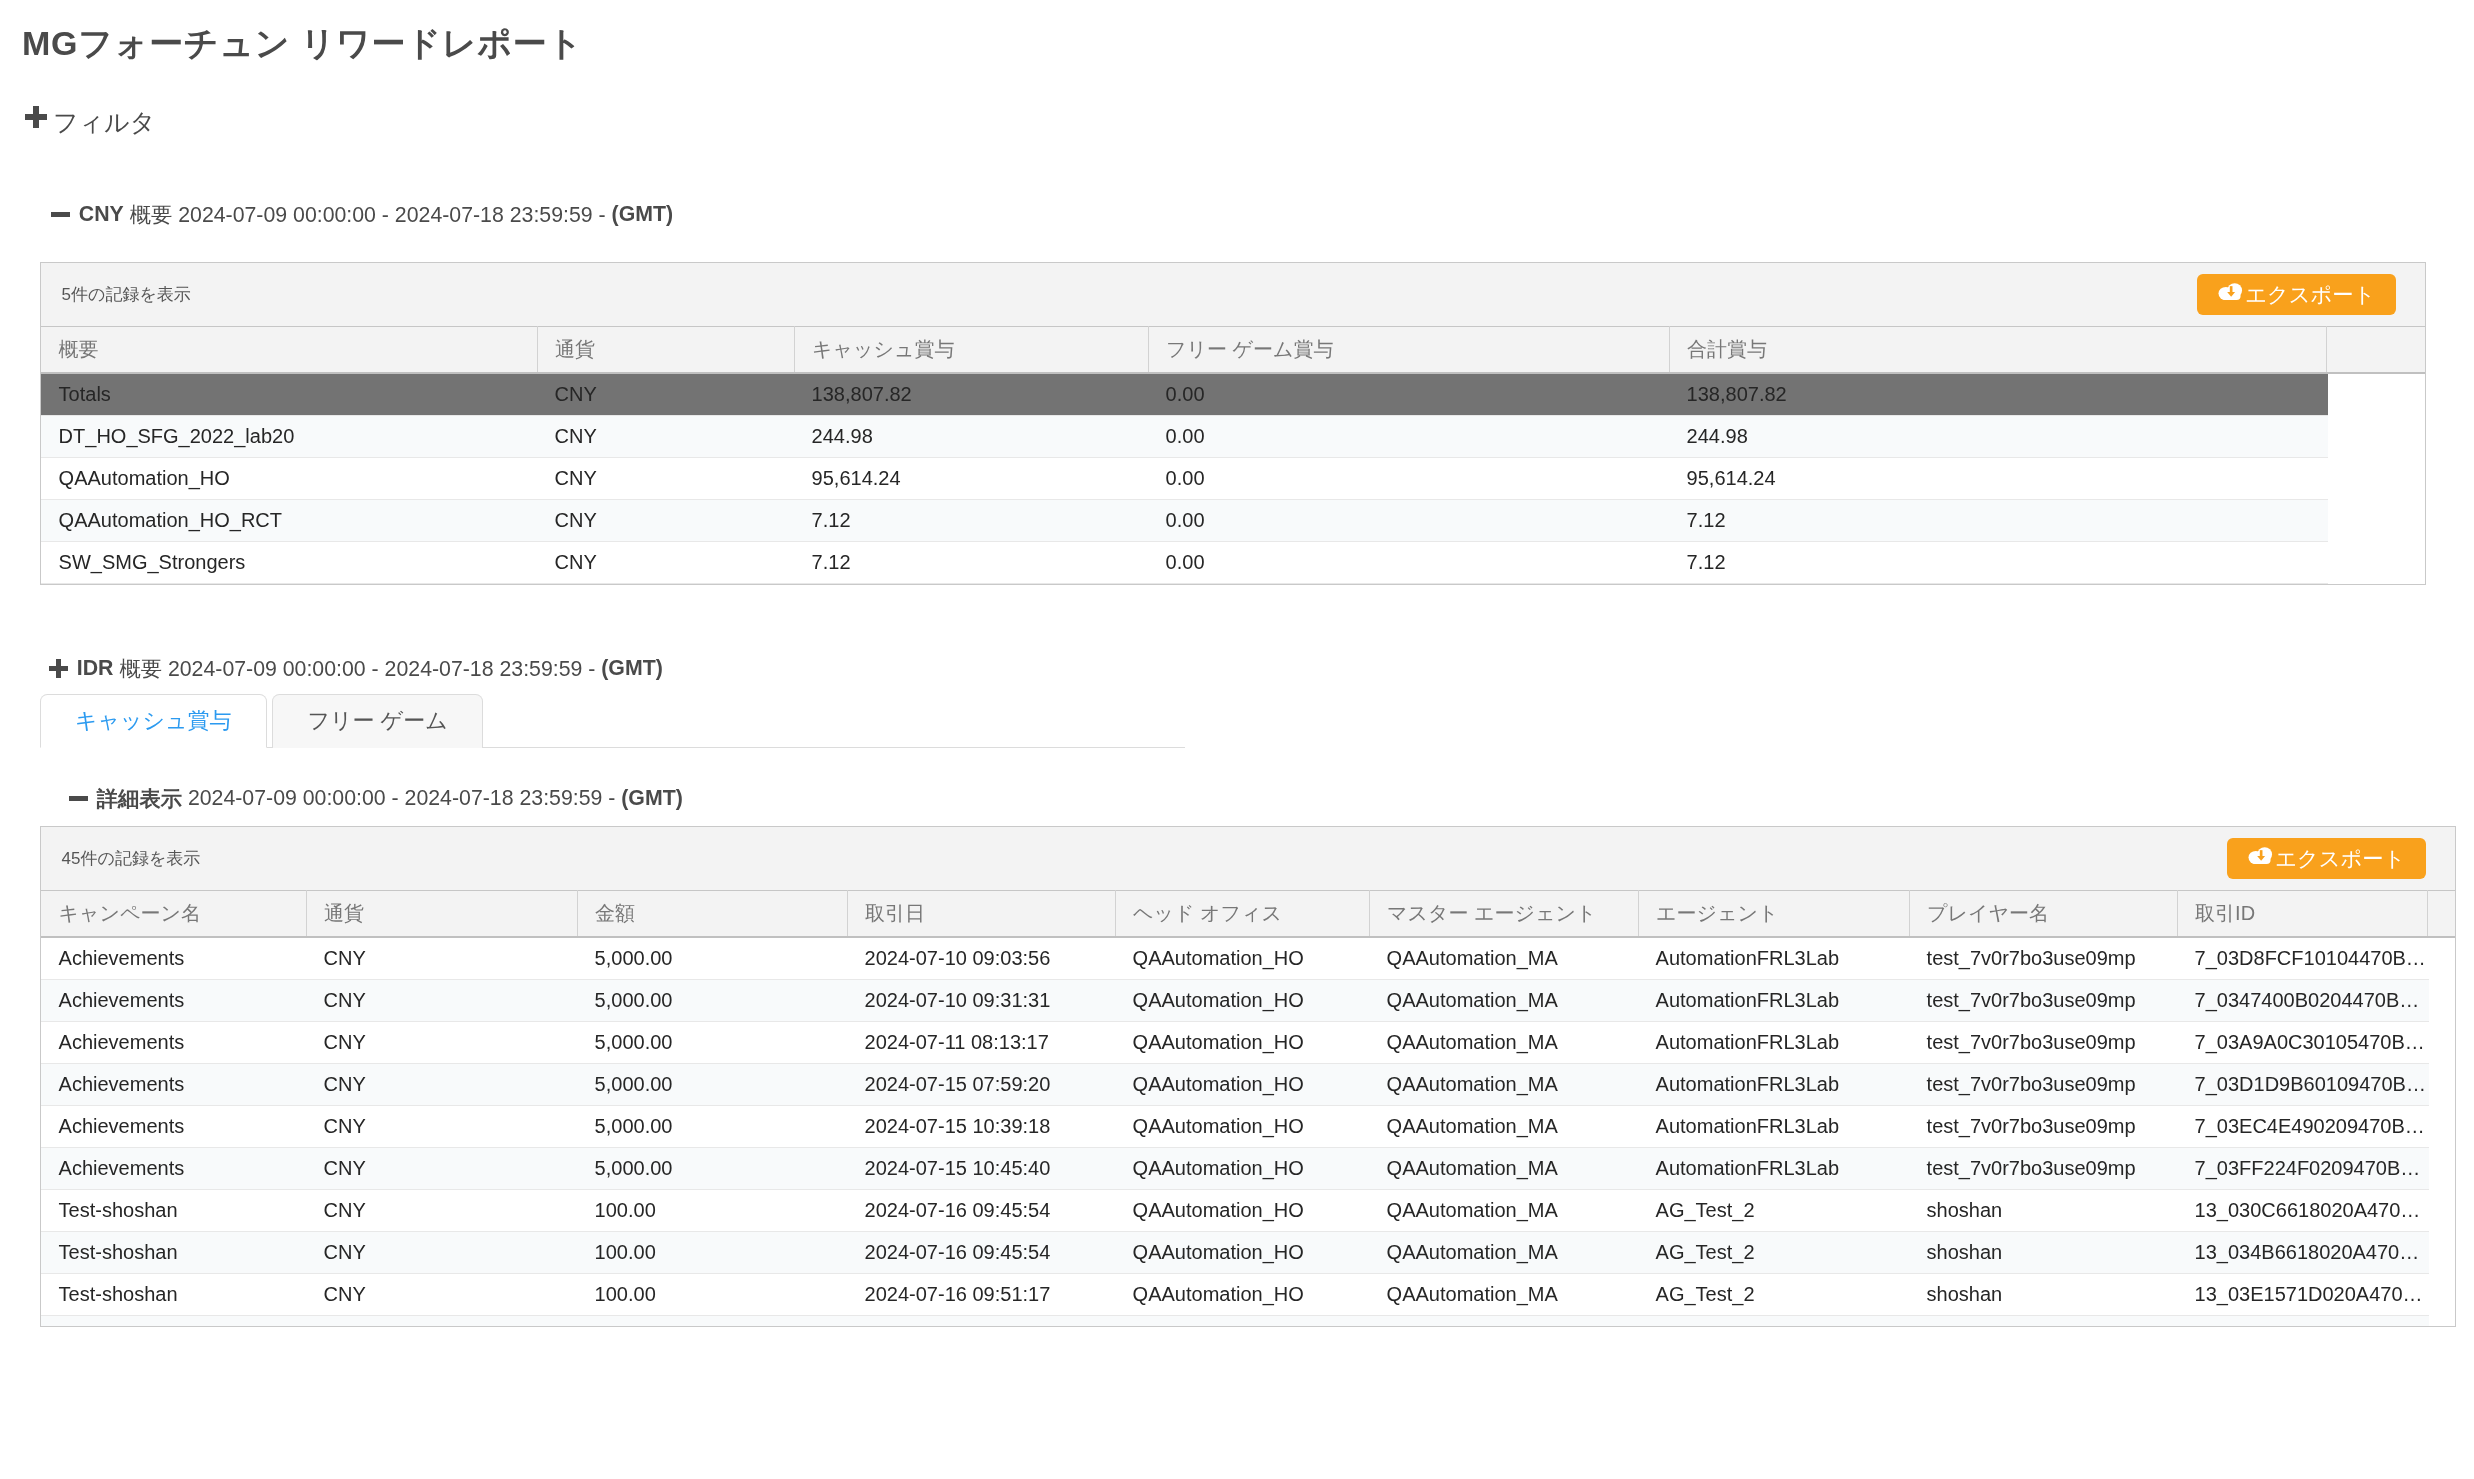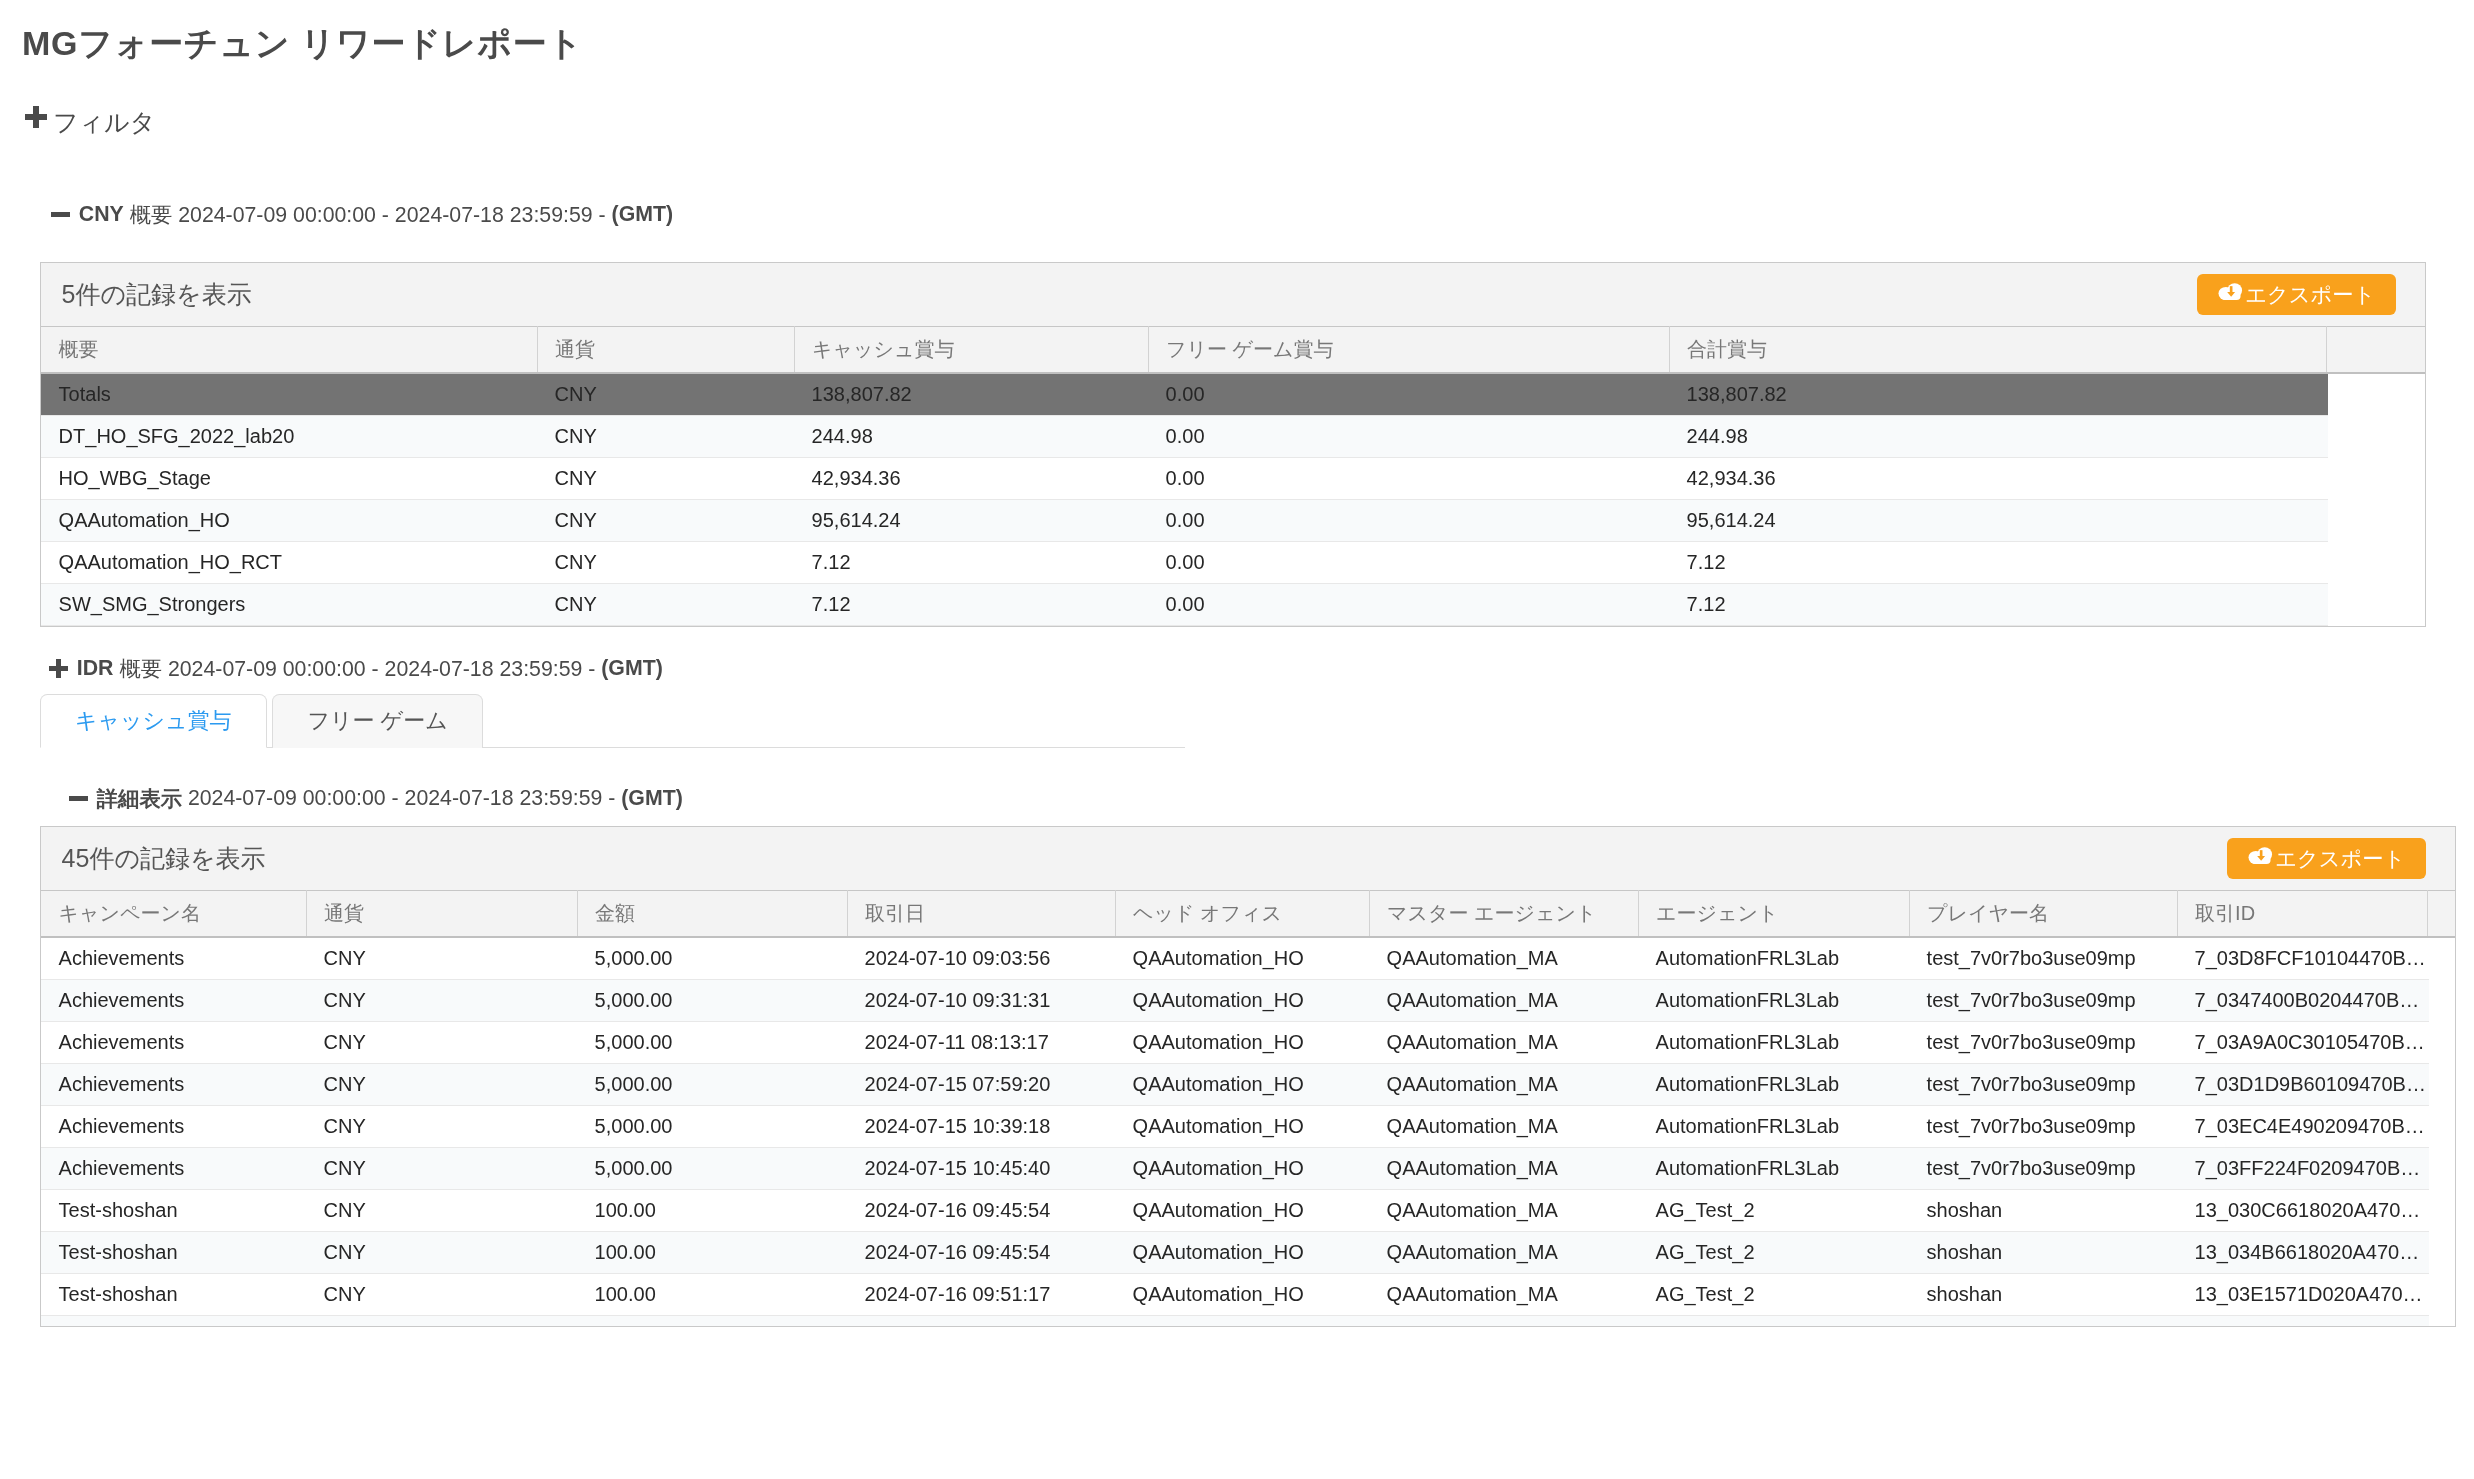--- a/index.html
+++ b/index.html
@@ -37,21 +37,21 @@
   .tab { height:54px; line-height:51px; padding:0 34px; font-size:22px; border:1.5px solid #dcdcdc; border-radius:7.4px 7.4px 0 0; cursor:pointer; white-space:nowrap; }
   .tab.active { background:#fff; color:#2b9af0; border-bottom:1.5px solid #fff; margin-bottom:-1.5px; }
   .tab.inactive { background:#f7f7f7; color:#555; border-bottom:none; }
 
   
   .panel { position:absolute; background:#fff; border:1.5px solid #c9c9c9; }
   .panel-1 { left:40px; top:262px;  width:2386px; }
   .panel-2 { left:40px; top:826px; width:2416px; }
 
   .toolbar { height:63px; background:#f3f3f3; display:flex; align-items:center; justify-content:space-between; padding:0 29px 0 20.6px; }
-  .records-label { font-size:25px; color:#555; }
+  .records-label { font-size:17px; color:#555; }
 
   .export-btn { height:41px; background:#f9a11c; border:none; border-radius:5.9px; color:#fff; font-size:21.3px; font-family:inherit; display:flex; align-items:center; gap:0; padding:0 20.6px; cursor:pointer; }
 
   table { border-collapse:collapse; table-layout:fixed; }
   .hdr-table { width:100%; border-top:1.5px solid #c6c6c6; border-bottom:2.2px solid #c0c0c0; }
   .hdr-table th { height:46px; background:#f3f3f3; font-weight:normal; font-size:20px; color:#777; text-align:left; padding:0 0 0 17.6px; border-left:1.5px solid #d2d2d2; overflow:hidden; white-space:nowrap; }
   .hdr-table th:first-child { border-left:none; }
 
   .body-table td { height:42px; font-size:20px; color:#262626; padding:0 0 0 17.6px; border-bottom:1.5px solid #e8e8e8; overflow:hidden; white-space:nowrap; text-overflow:ellipsis; background:#fff; }
   .body-table tr:nth-child(even) td { background:#f8fafb; }
@@ -132,27 +132,20 @@
             <td class="num">138,807.82</td>
             <td class="num">0.00</td>
             <td class="num">138,807.82</td>
           </tr>
           <tr>
             <td>DT_HO_SFG_2022_lab20</td>
             <td>CNY</td>
             <td class="num">244.98</td>
             <td class="num">0.00</td>
             <td class="num">244.98</td>
-          </tr>
-          <tr>
-            <td>HO_WBG_Stage</td>
-            <td>CNY</td>
-            <td class="num">42,934.36</td>
-            <td class="num">0.00</td>
-            <td class="num">42,934.36</td>
           </tr>
           <tr>
             <td>QAAutomation_HO</td>
             <td>CNY</td>
             <td class="num">95,614.24</td>
             <td class="num">0.00</td>
             <td class="num">95,614.24</td>
           </tr>
           <tr>
             <td>QAAutomation_HO_RCT</td>

